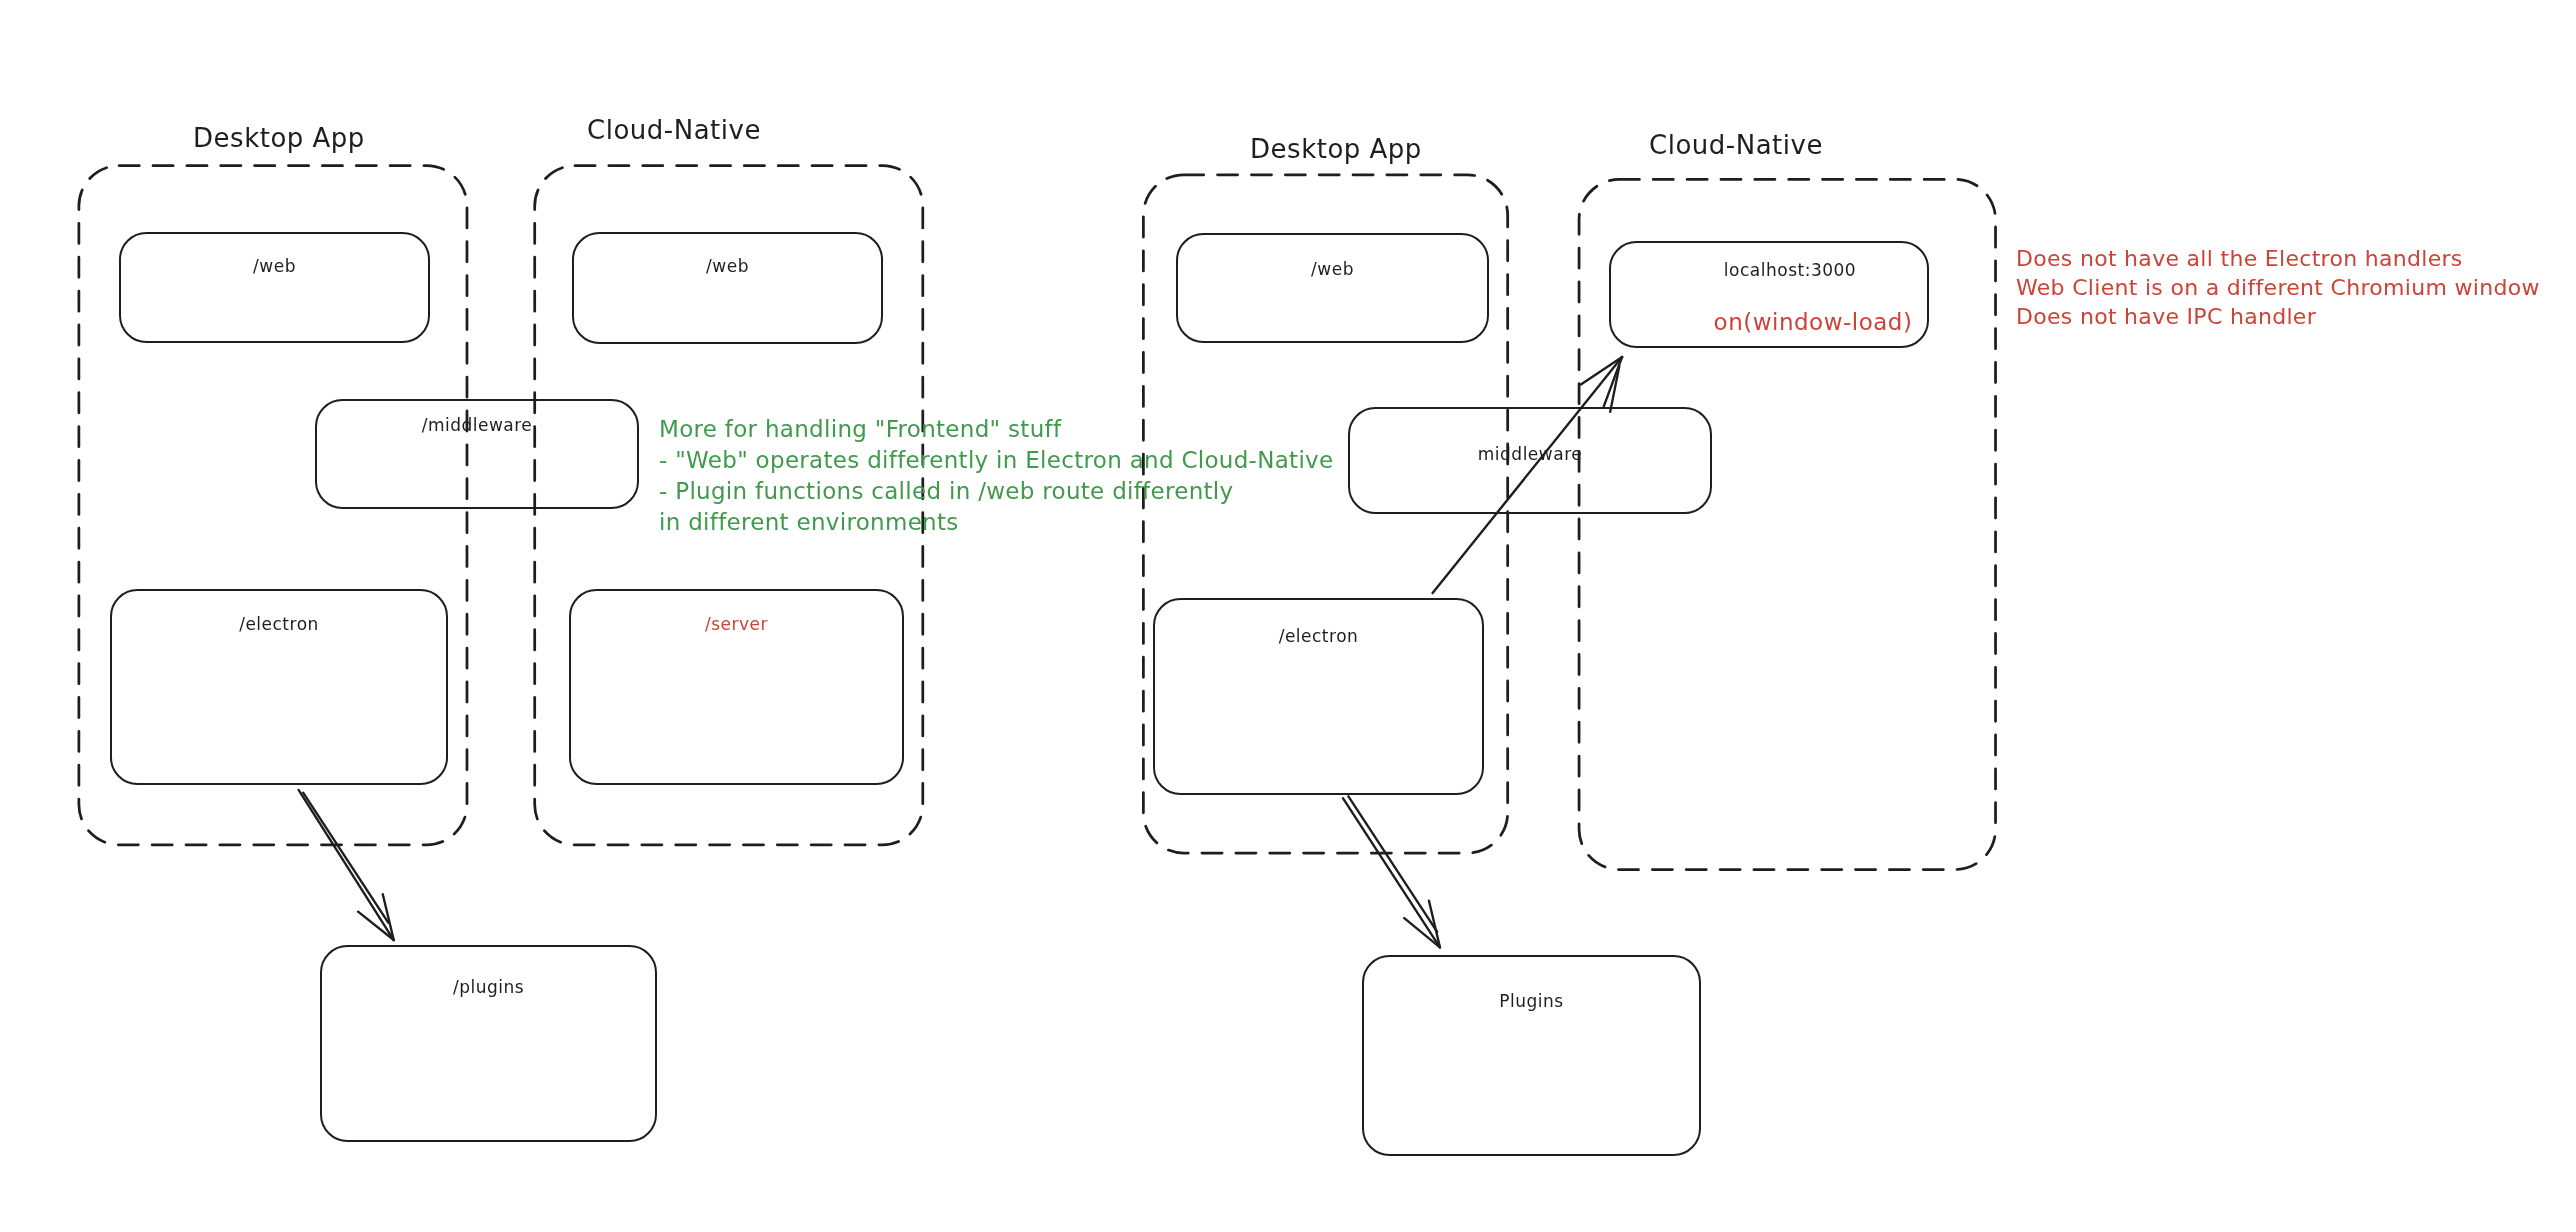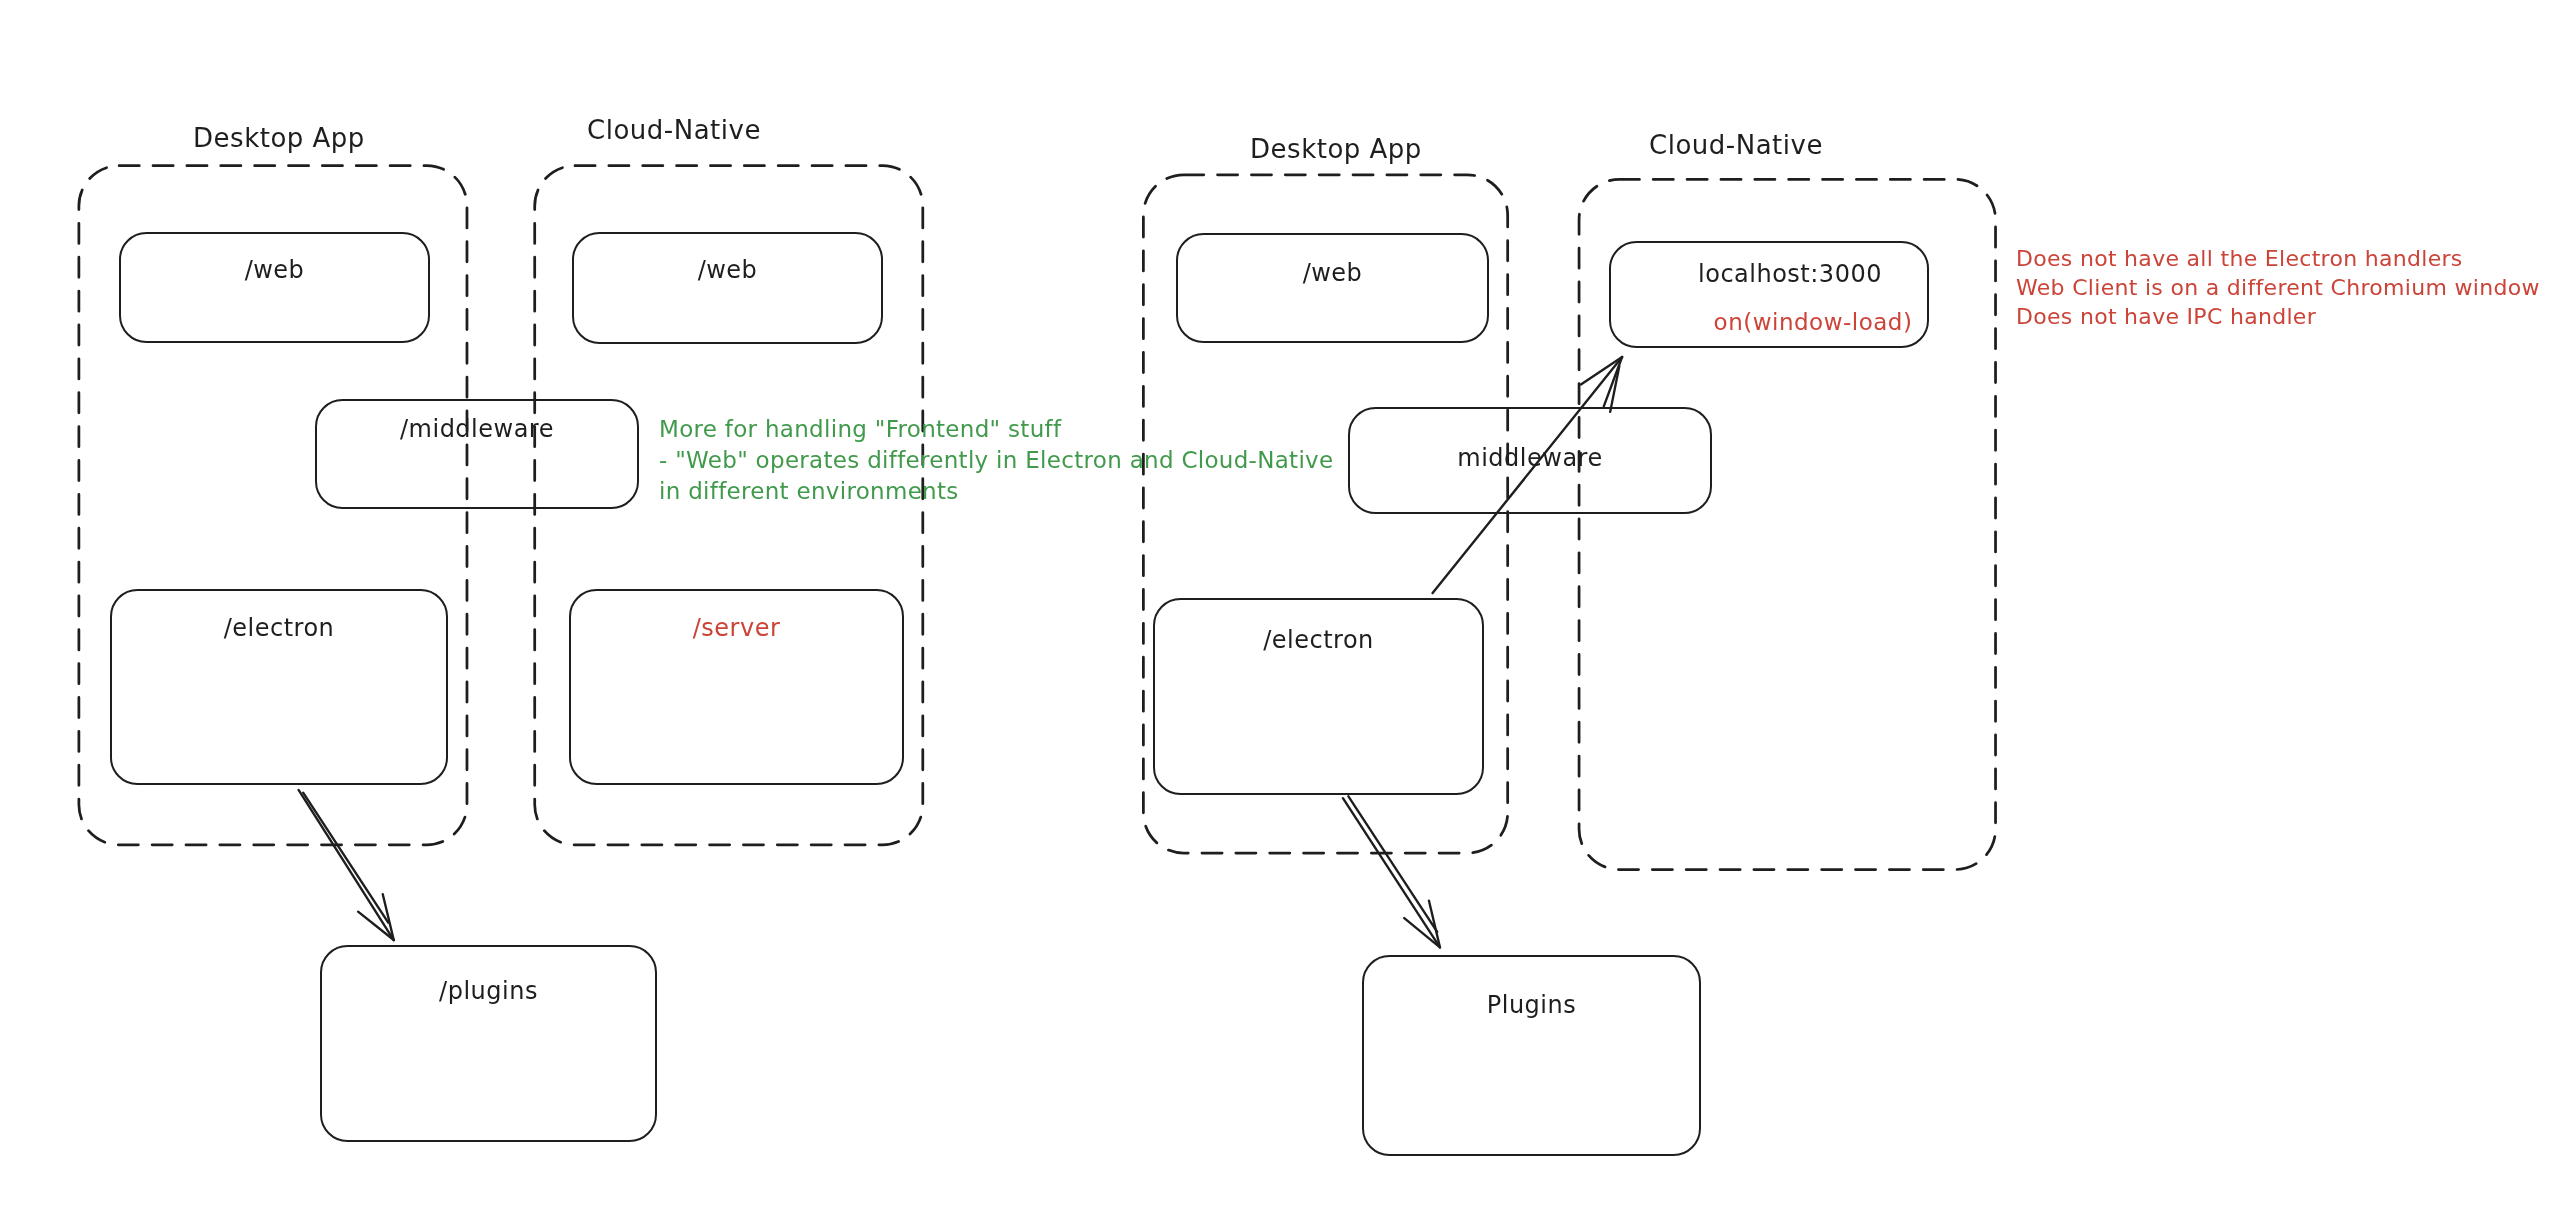--- a/index.html
+++ b/index.html
@@ -42,21 +42,21 @@
   .box {
     position: absolute;
     border: 2.7px solid var(--ink);
     border-radius: 27.5px;
     background: transparent;
   }
   .box-label {
     position: absolute;
     left: 0; right: 0;
     text-align: center;
-    font-size: 24px;
+    font-size: 17px;
     letter-spacing: 0.5px;
     color: var(--ink);
     white-space: nowrap;
   }
   .red-text { color: var(--red); }
   .group-label {
     position: absolute;
     text-align: center;
     font-size: 26px;
     letter-spacing: 0.5px;
@@ -125,20 +125,21 @@
     <span class="box-label red-text" style="top:23px;">/server</span>
   </div>
 
   <div class="box" style="left:320px; top:945px; width:337px; height:197px;">
     <span class="box-label" style="top:30px;">/plugins</span>
   </div>
 
   <div class="note note-green" style="left:659px; top:414px;">
     <div>More for handling "Frontend" stuff</div>
     <div>- "Web" operates differently in Electron and Cloud-Native</div>
+    <div>- Plugin functions called in /web route differently</div>
     <div>in different environments</div>
   </div>
 
   <div class="group-label" style="left:1208px; top:134px; width:256px;">Desktop App</div>
   <div class="group-label" style="left:1608px; top:130px; width:256px;">Cloud-Native</div>
 
   <div class="box" style="left:1176px; top:233px; width:313px; height:110px;">
     <span class="box-label" style="top:24px;">/web</span>
   </div>
 

